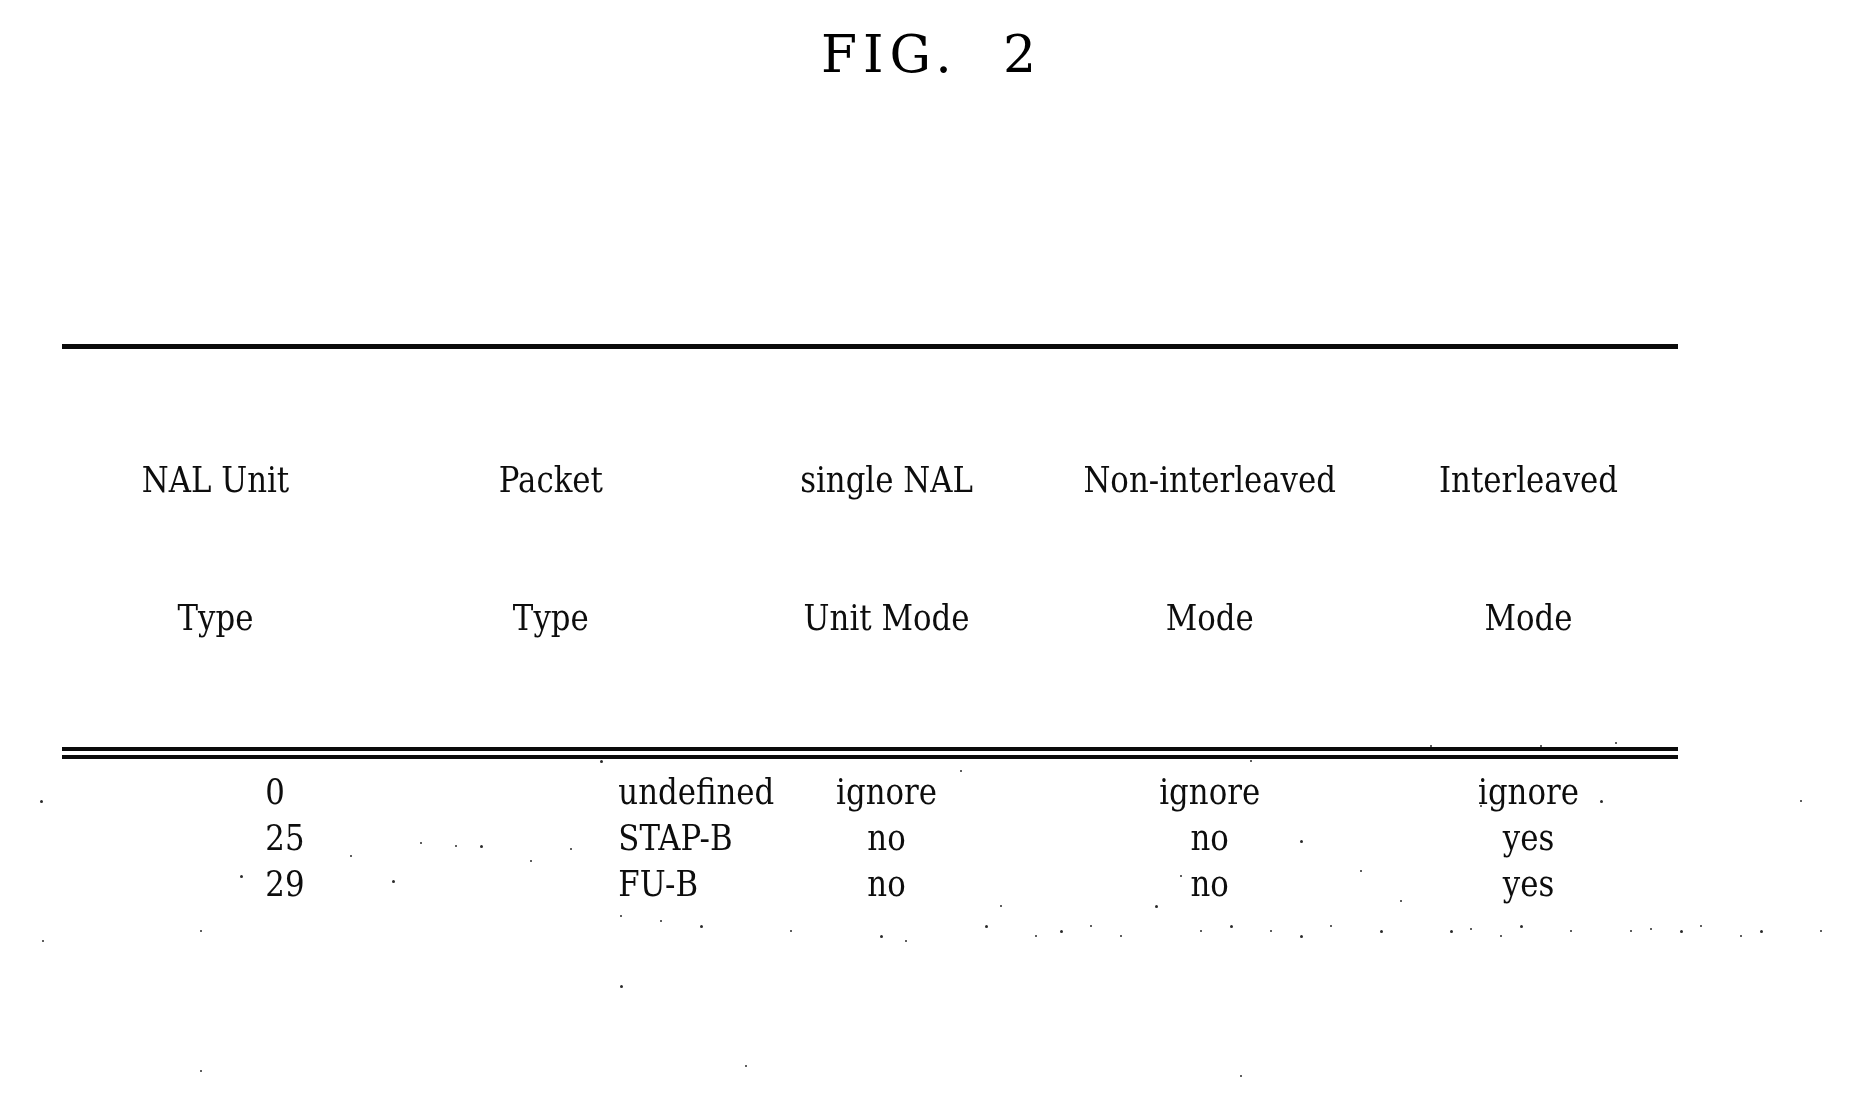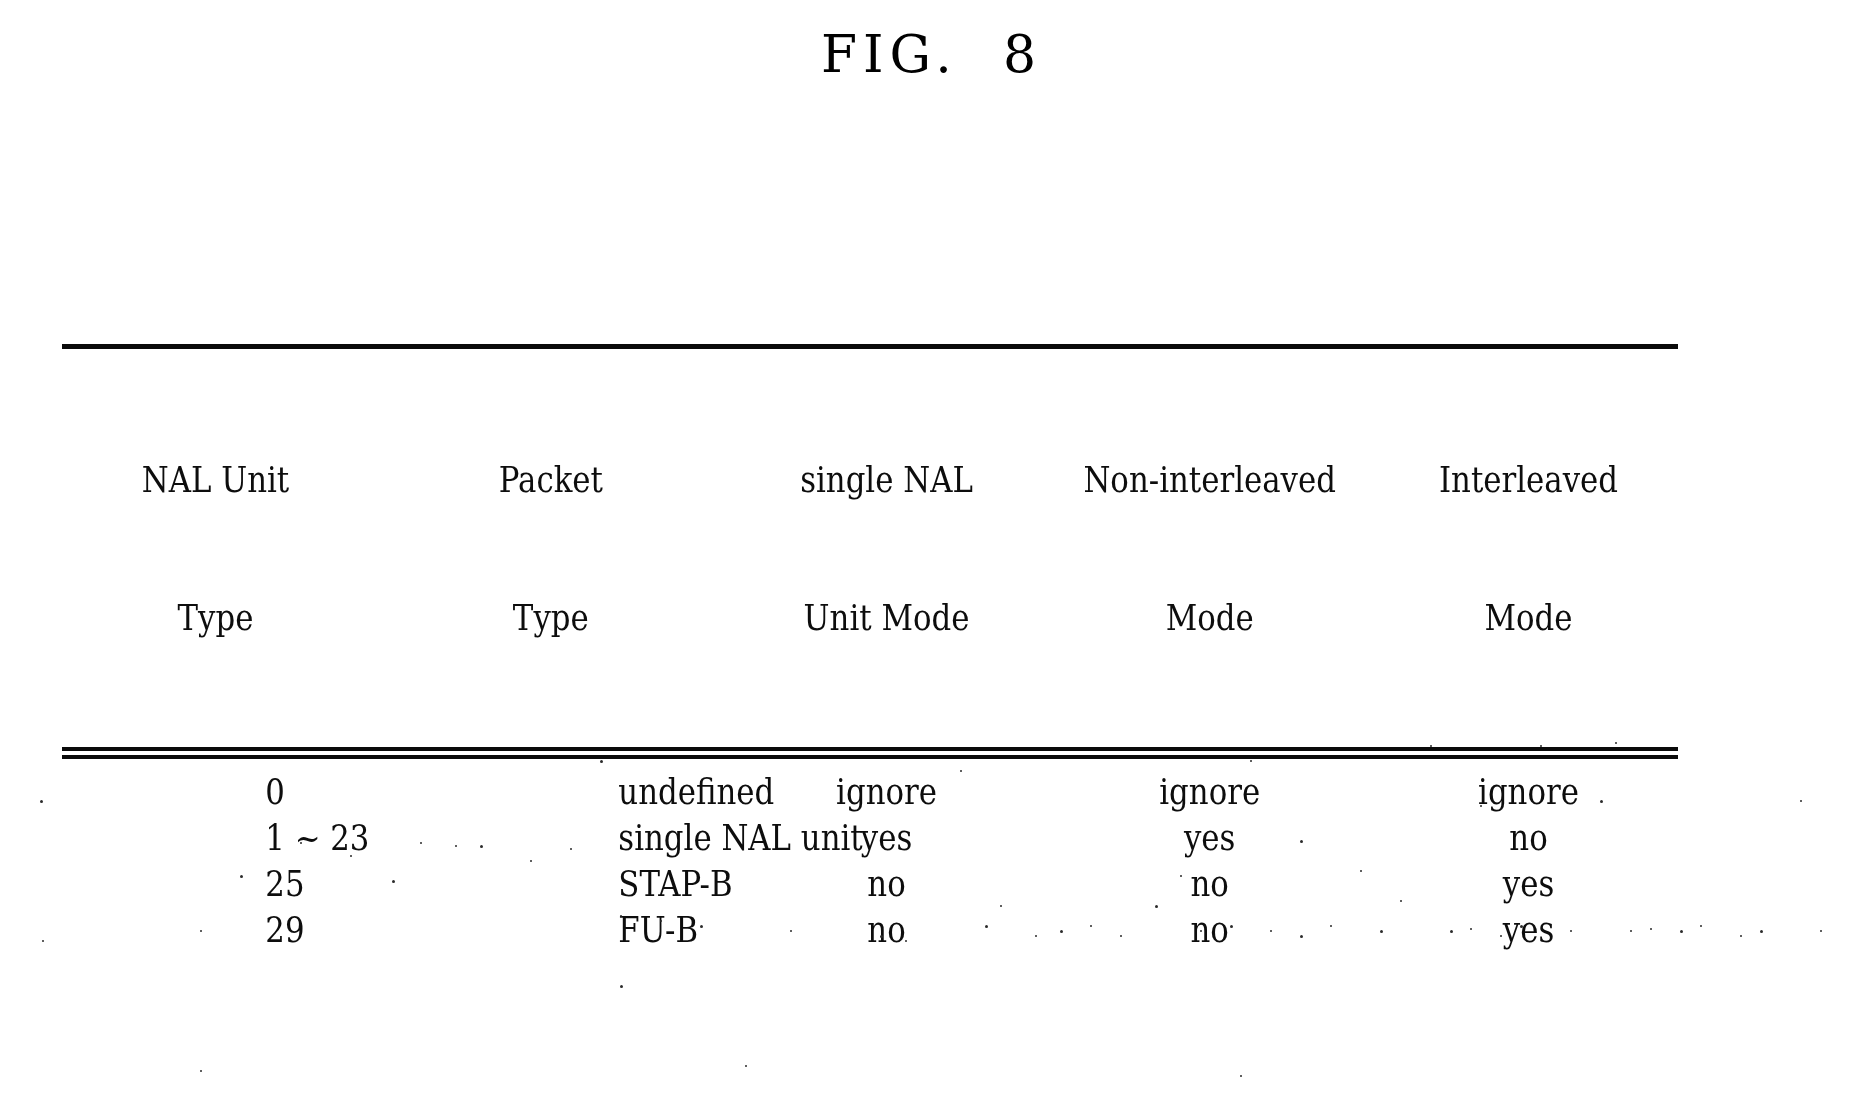--- a/index.html
+++ b/index.html
@@ -102,21 +102,21 @@
   .speck {
     position: absolute;
     background: #2b2b2b;
     border-radius: 50%;
     pointer-events: none;
   }
 </style>
 </head>
 <body>
 
-<div id="figure-title">FIG.  8</div>
+<div id="figure-title">FIG.  2</div>
 
 <div id="nal-table">
 
   <div class="rule rule-top"></div>
 
   <table class="grid">
     <colgroup>
       <col class="c1">
         <col class="c2">
         <col class="c3">
@@ -161,27 +161,20 @@
         <col class="c4">
         <col class="c5">
     </colgroup>
     <tbody id="table-body">
         <tr class="first-row">
           <td class="col-type">0</td>
           <td class="col-packet">undefined</td>
           <td class="col-mode">ignore</td>
           <td class="col-mode">ignore</td>
           <td class="col-mode">ignore</td>
-        </tr>
-        <tr>
-          <td class="col-type">1 ~ 23</td>
-          <td class="col-packet">single NAL unit</td>
-          <td class="col-mode">yes</td>
-          <td class="col-mode">yes</td>
-          <td class="col-mode">no</td>
         </tr>
         <tr>
           <td class="col-type">25</td>
           <td class="col-packet">STAP-B</td>
           <td class="col-mode">no</td>
           <td class="col-mode">no</td>
           <td class="col-mode">yes</td>
         </tr>
         <tr>
           <td class="col-type">29</td>

